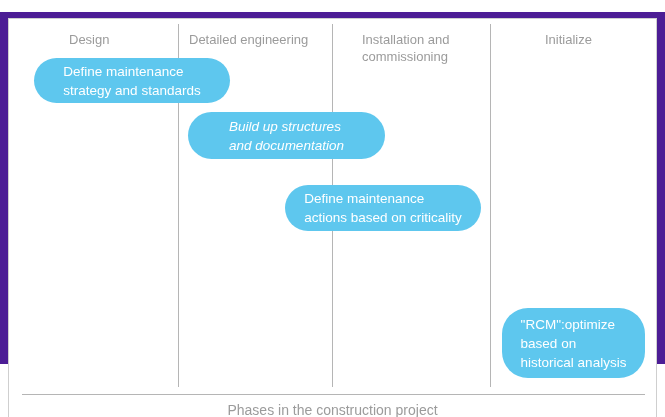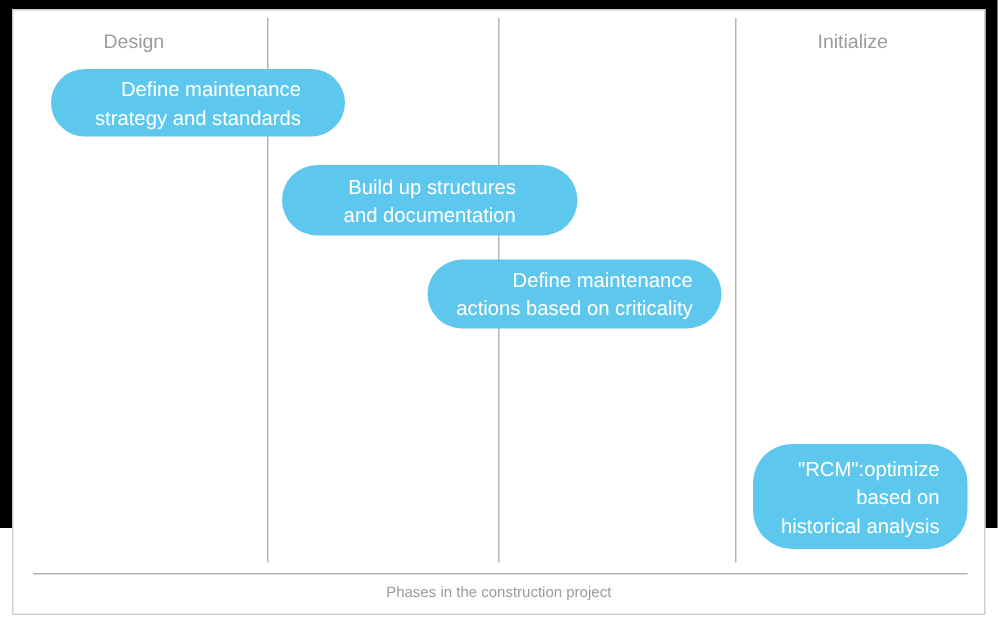--- a/index.html
+++ b/index.html
@@ -11,21 +11,22 @@
     width: 665px;
     height: 417px;
     font-family: "Liberation Sans", sans-serif;
     overflow: hidden;
   }
 
   #diagram-root {
     position: relative;
     width: 665px;
     height: 352px;
-    background: #000000;
+    background: #4c1d95;
+    margin-top: 12px;
   }
 
   
   .frame {
     position: absolute;
     left: 8px;
     top: 6px;
     width: 649px;
     height: 404px;
     border: 1px solid #cfcfcf;
@@ -60,65 +61,68 @@
   .col-header.h3 { left: 545px; }
 
   
   .bubble {
     position: absolute;
     background: #5EC7EE;
     border-radius: 24px;
     color: #ffffff;
     font-size: 13.5px;
     line-height: 19px;
-    text-align: right;
+    text-align: left;
     display: flex;
     align-items: center;
     justify-content: center;
     box-sizing: border-box;
     padding: 0 10px;
     white-space: pre-line;
   }
   .bubble.b0 { left: 34px;  top: 46px;  width: 196px; height: 45px; }
-  .bubble.b1 { left: 188px; top: 110px; width: 197px; height: 47px; }
+  .bubble.b1 { left: 188px; top: 100px; width: 197px; height: 47px; font-style: italic; }
   .bubble.b2 { left: 285px; top: 173px; width: 196px; height: 46px; }
   .bubble.b3 { left: 394px; top: 236px; width: 198px; height: 46px; }
   .bubble.b4 { left: 502px; top: 296px; width: 143px; height: 70px; border-radius: 26px; }
 
   
   .caption-rule {
     position: absolute;
     left: 22px;
     top: 382px;
     width: 623px;
     height: 1px;
     background: #b5b5b5;
   }
   .caption-text {
     position: absolute;
     left: 0;
     top: 390px;
     width: 665px;
     text-align: center;
-    font-size: 10px;
+    font-size: 14px;
     color: #9b9b9b;
   }
 </style>
 </head>
 <body>
 
 <div id="diagram-root">
 
   <div class="frame"></div>
 
   <div class="divider d1"></div>
   <div class="divider d2"></div>
   <div class="divider d3"></div>
 
   <div class="col-header h0">Design</div>
+  <div class="col-header h1">Detailed engineering</div>
+  <div class="col-header h2">Installation and
+commissioning</div>
   <div class="col-header h3">Initialize</div>
 
   <div class="bubble b0">Define maintenance
 strategy and standards</div>
   <div class="bubble b1">Build up structures
 and documentation</div>
   <div class="bubble b2">Define maintenance
 actions based on criticality</div>
   <div class="bubble b4">"RCM":optimize
 based on

